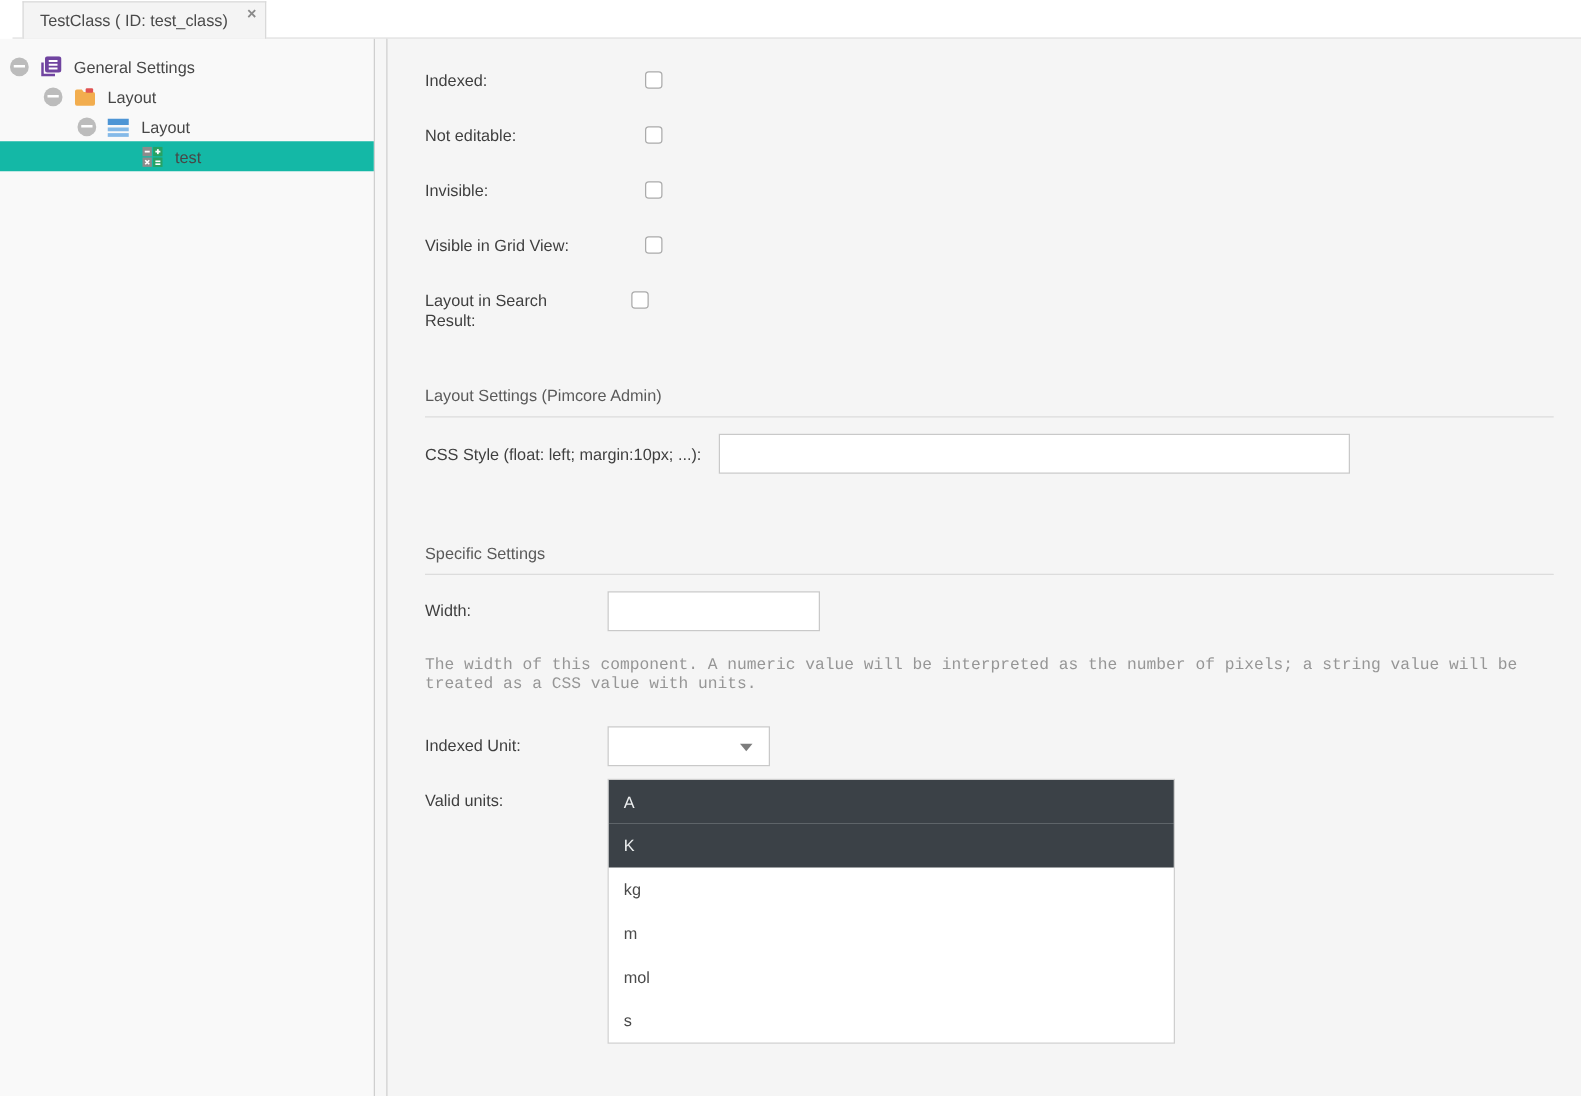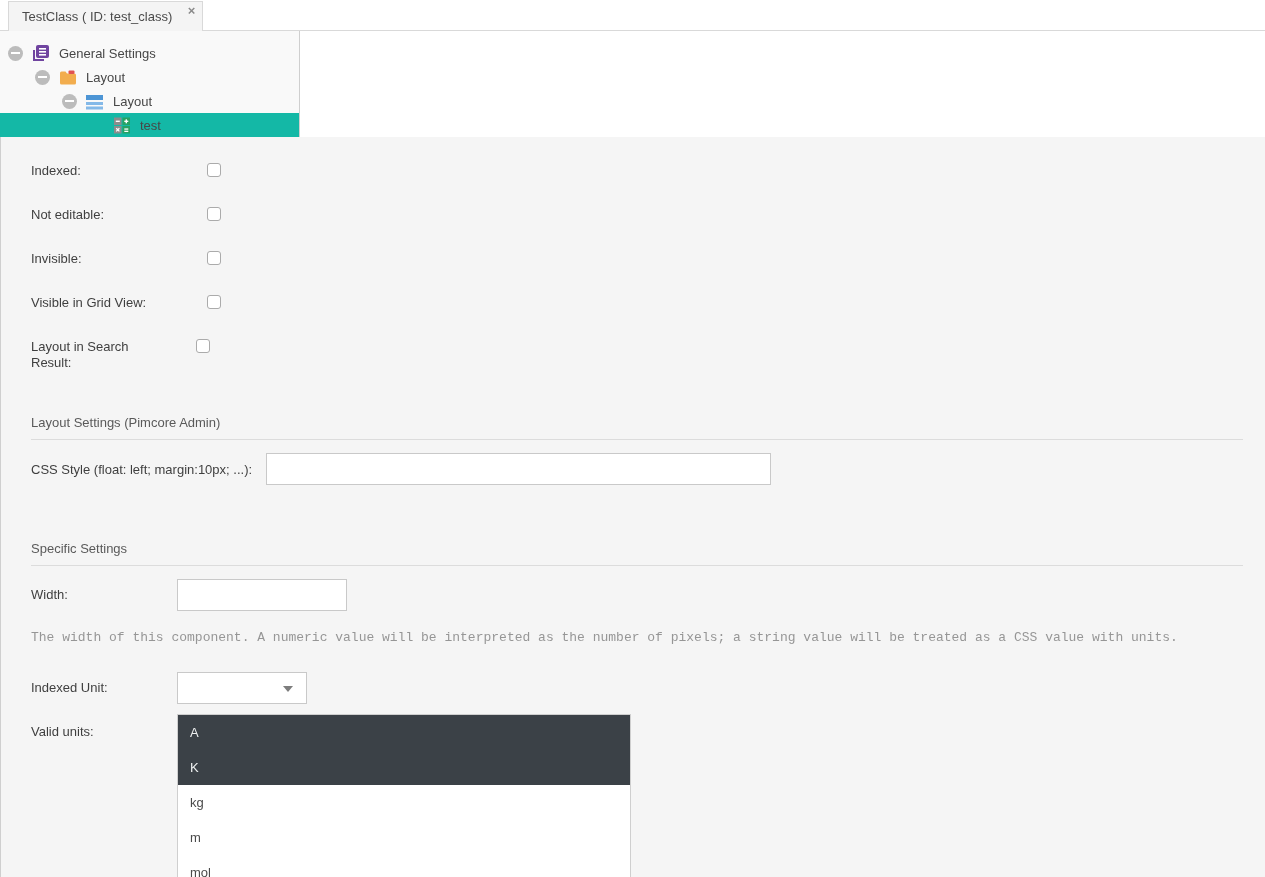--- a/index.html
+++ b/index.html
@@ -4,30 +4,30 @@
 <style>
   * { margin:0; padding:0; box-sizing:border-box; }
   html,body { width:1265px; height:877px; overflow:hidden; }
   body {
     font-family:"Liberation Sans","DejaVu Sans",sans-serif;
     font-size:13px; color:#474747; background:#fff;
   }
 
   
   .tabbar { height:31px; background:#fff; border-bottom:1px solid #d9d9d9;
-            display:flex; align-items:flex-end; padding-left:8px; }
+            display:flex; align-items:flex-end; padding-left:8px;margin-left:10px; }
   .tab { position:relative; height:30px; background:#f4f4f4;
          border:1px solid #d9d9d9; border-bottom:none;
          padding:0 30px 0 13px; display:flex; align-items:center;
          color:#4a4a4a; margin-bottom:-1px; cursor:pointer; }
   .tab-close { position:absolute; top:3px; right:7px; font-size:13px;
                font-weight:bold; color:#8a8a8a; line-height:12px; cursor:pointer; }
 
   
-  .wrap { display:flex; height:846px;flex-direction:column; }
+  .wrap { display:flex; height:846px; }
   .sidebar { width:300px; background:#f9f9f9; border-right:1px solid #cfcfcf;
              padding-top:10px; flex-shrink:0; }
   .splitter { width:9px; background:#f6f6f6; flex-shrink:0; cursor:col-resize; }
   .main { flex:1; background:#f5f5f5; border-left:1px solid #cfcfcf;
           padding:26px 22px 0 30px; overflow:hidden; }
 
   
   .tree-row { height:24px; display:flex; align-items:center; cursor:pointer; }
   .tree-row.selected { background:#14b8a6; }
   .tree-row .indent { flex-shrink:0; }

